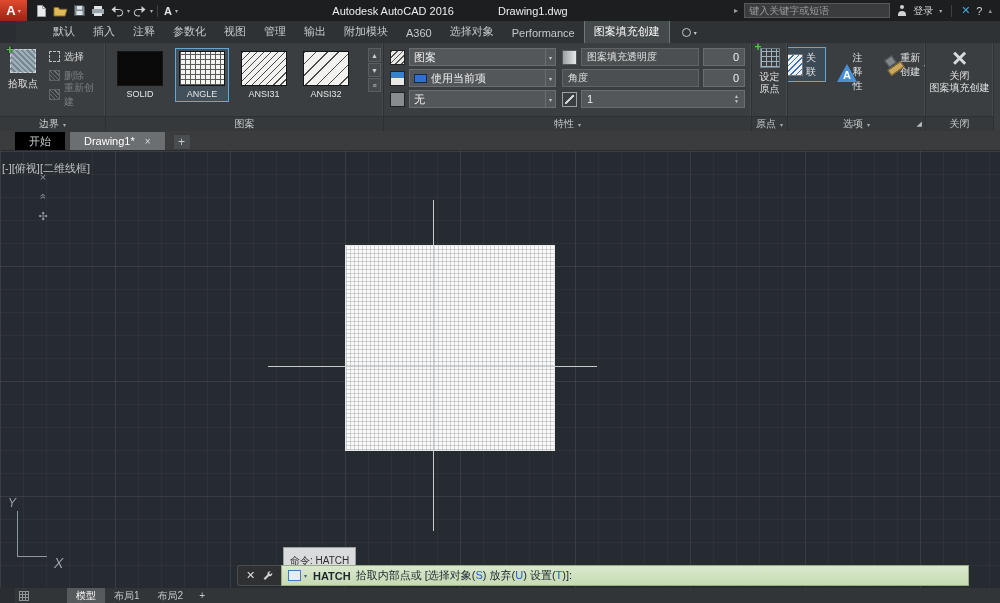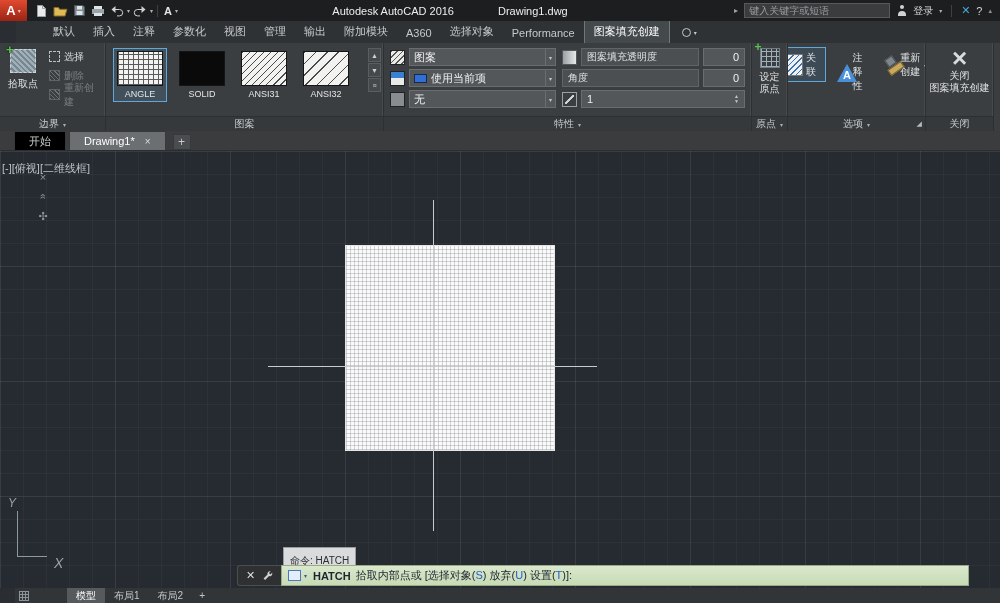--- a/index.html
+++ b/index.html
@@ -285,27 +285,27 @@
       </div>
       <div class="panel-footer">
         <span>边界</span>
           <span class="fcaret">▾</span>
       </div>
     </div>
 
     <div class="panel p-pattern">
       <div class="panel-content">
         <div class="gallery">
+          <div class="swatch-cell">
+            <span class="swatch solid"></span>
+            <span class="swatch-label">SOLID</span>
+          </div>
           <div class="swatch-cell selected">
             <span class="swatch angle"></span>
             <span class="swatch-label">ANGLE</span>
-          </div>
-          <div class="swatch-cell">
-            <span class="swatch solid"></span>
-            <span class="swatch-label">SOLID</span>
           </div>
           <div class="swatch-cell">
             <span class="swatch ansi31"></span>
             <span class="swatch-label">ANSI31</span>
           </div>
           <div class="swatch-cell">
             <span class="swatch ansi32"></span>
             <span class="swatch-label">ANSI32</span>
           </div>
         </div>

